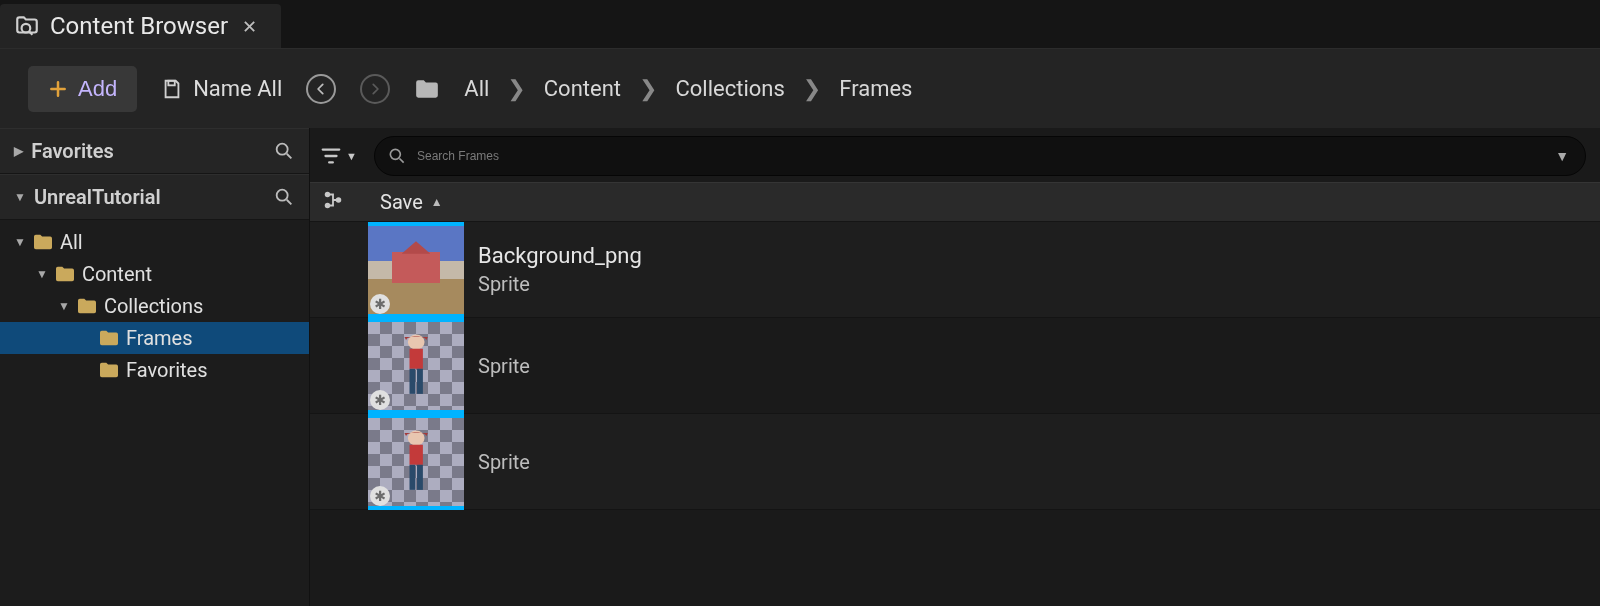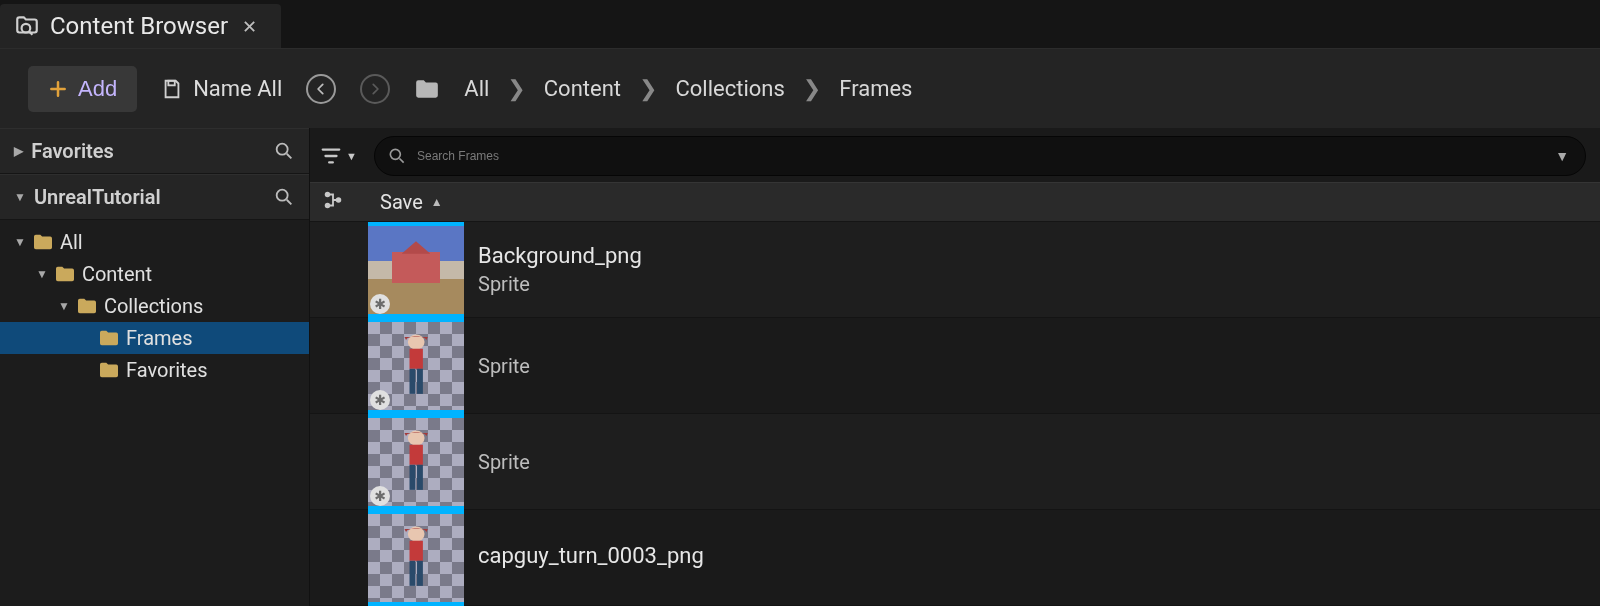--- a/index.html
+++ b/index.html
@@ -461,37 +461,17 @@
               </svg>
             </div>
             <div class="thumb-bar-bot"></div>
             <div class="thumb-badge">✱</div>
           </div>
           <div class="asset-info">
             <div class="asset-type">Sprite</div>
           </div>
         </div>
 
-        <div class="asset-row">
-          <div style="width:44px"></div>
-          <div class="thumb">
-            <div class="thumb-bar-top"></div>
-            <div class="thumb-content thumb-checker">
-              <svg class="thumb-guy" viewBox="0 0 40 80">
-                <ellipse cx="20" cy="12" rx="10" ry="9" fill="#e8c6b0"></ellipse>
-                <path d="M8 10c0-6 24-6 24 0l2-4-28 0z" fill="#a33a3a"></path>
-                <rect x="12" y="20" width="16" height="24" fill="#c33a3a"></rect>
-                <rect x="12" y="44" width="7" height="30" fill="#2a4a6a"></rect>
-                <rect x="21" y="44" width="7" height="30" fill="#2a4a6a"></rect>
-              </svg>
-            </div>
-            <div class="thumb-bar-bot"></div>
-          </div>
-          <div class="asset-info">
-            <div class="asset-name">capguy_turn_0003_png</div>
-            <div class="asset-type"></div>
-          </div>
-        </div>
 
       </div>
     </div>
   </div>
 </div>
 
 </body></html>

